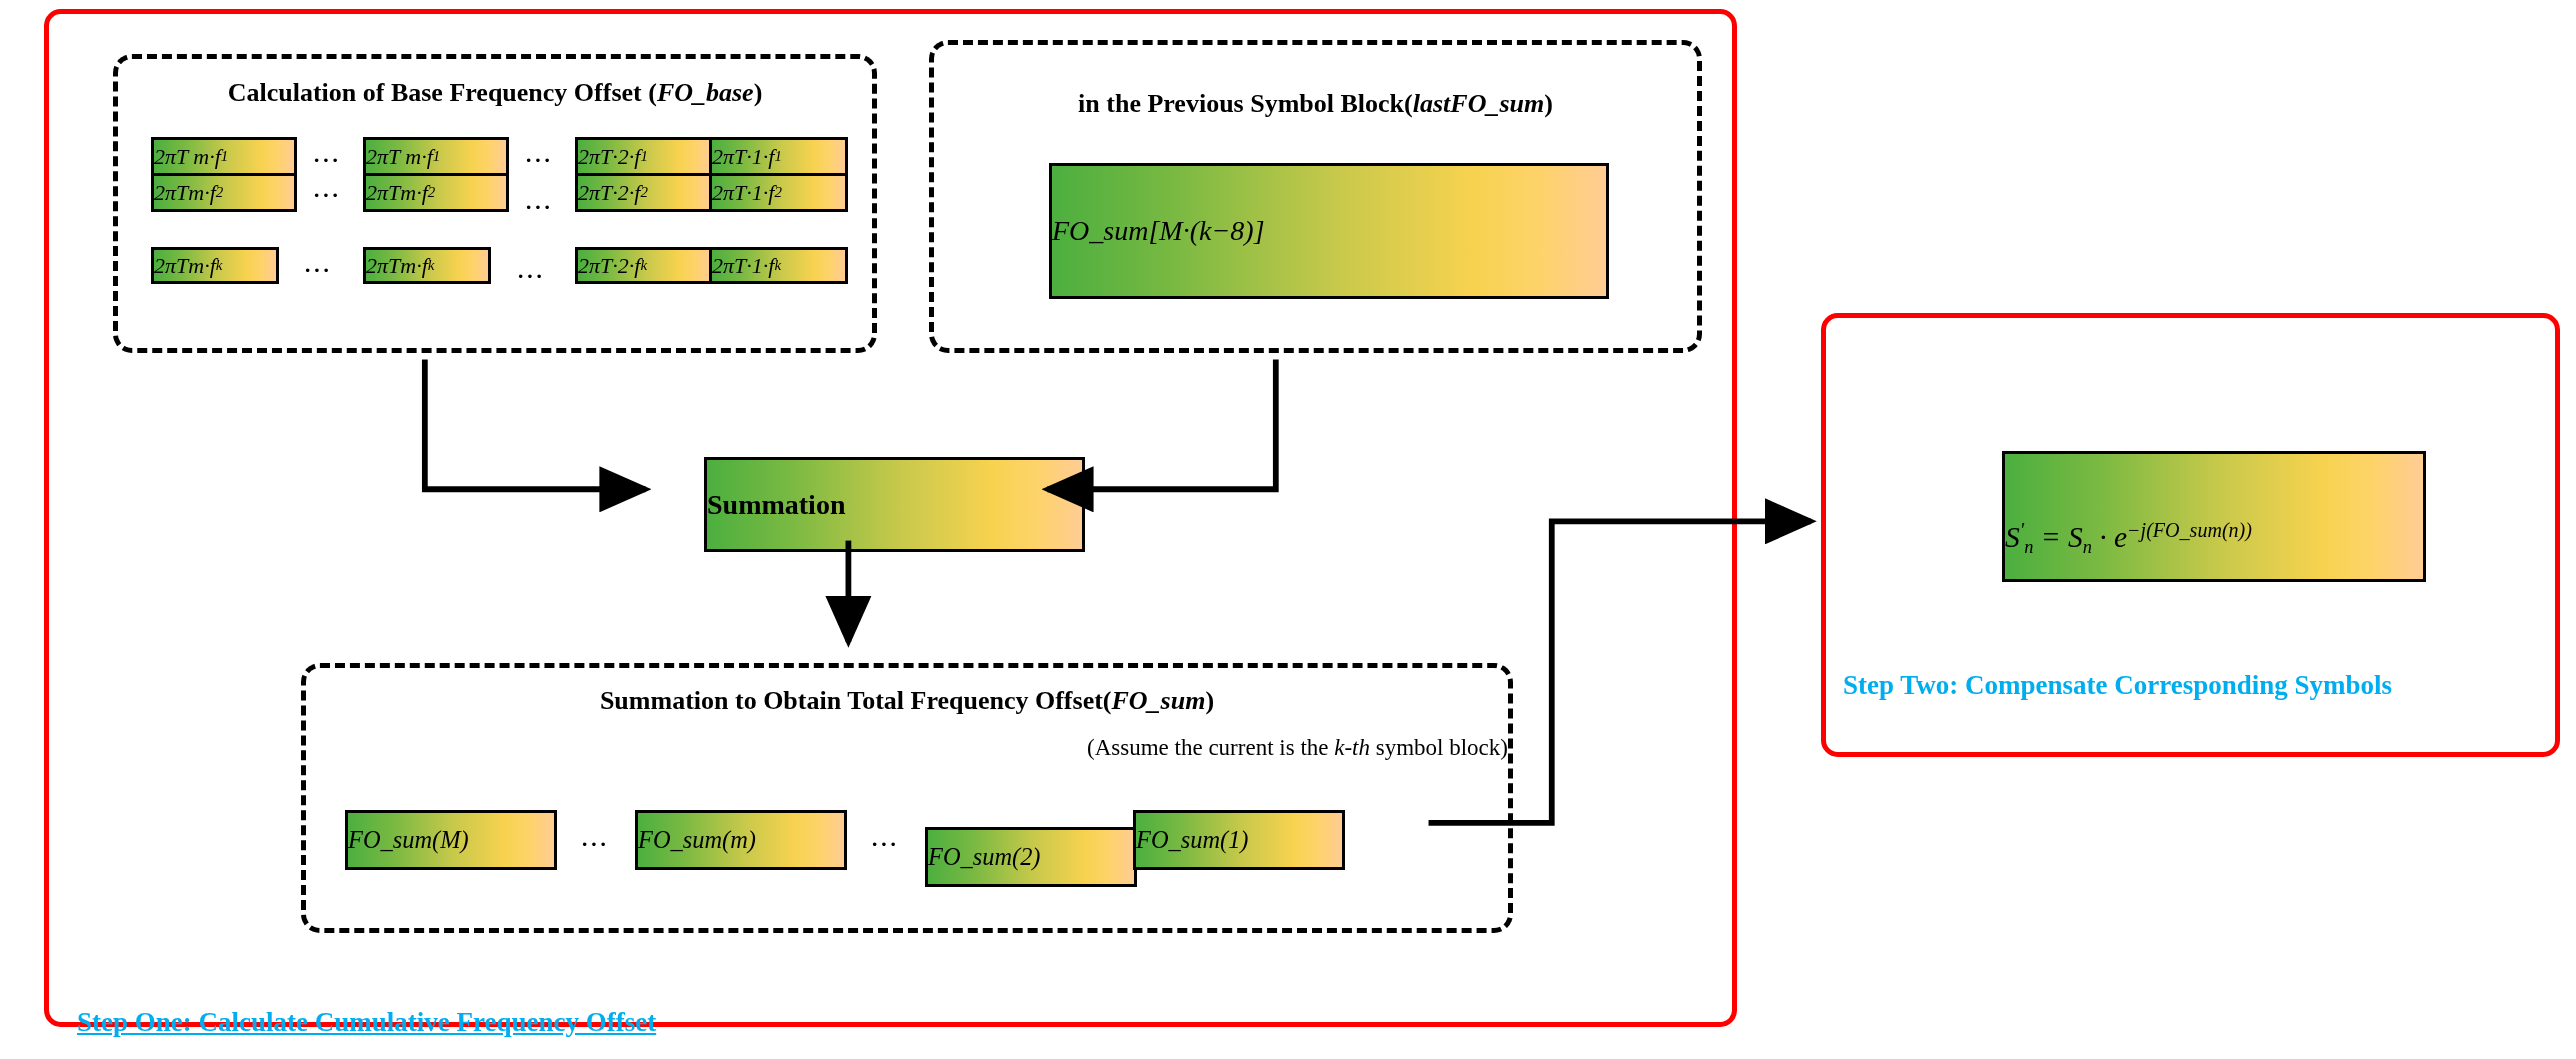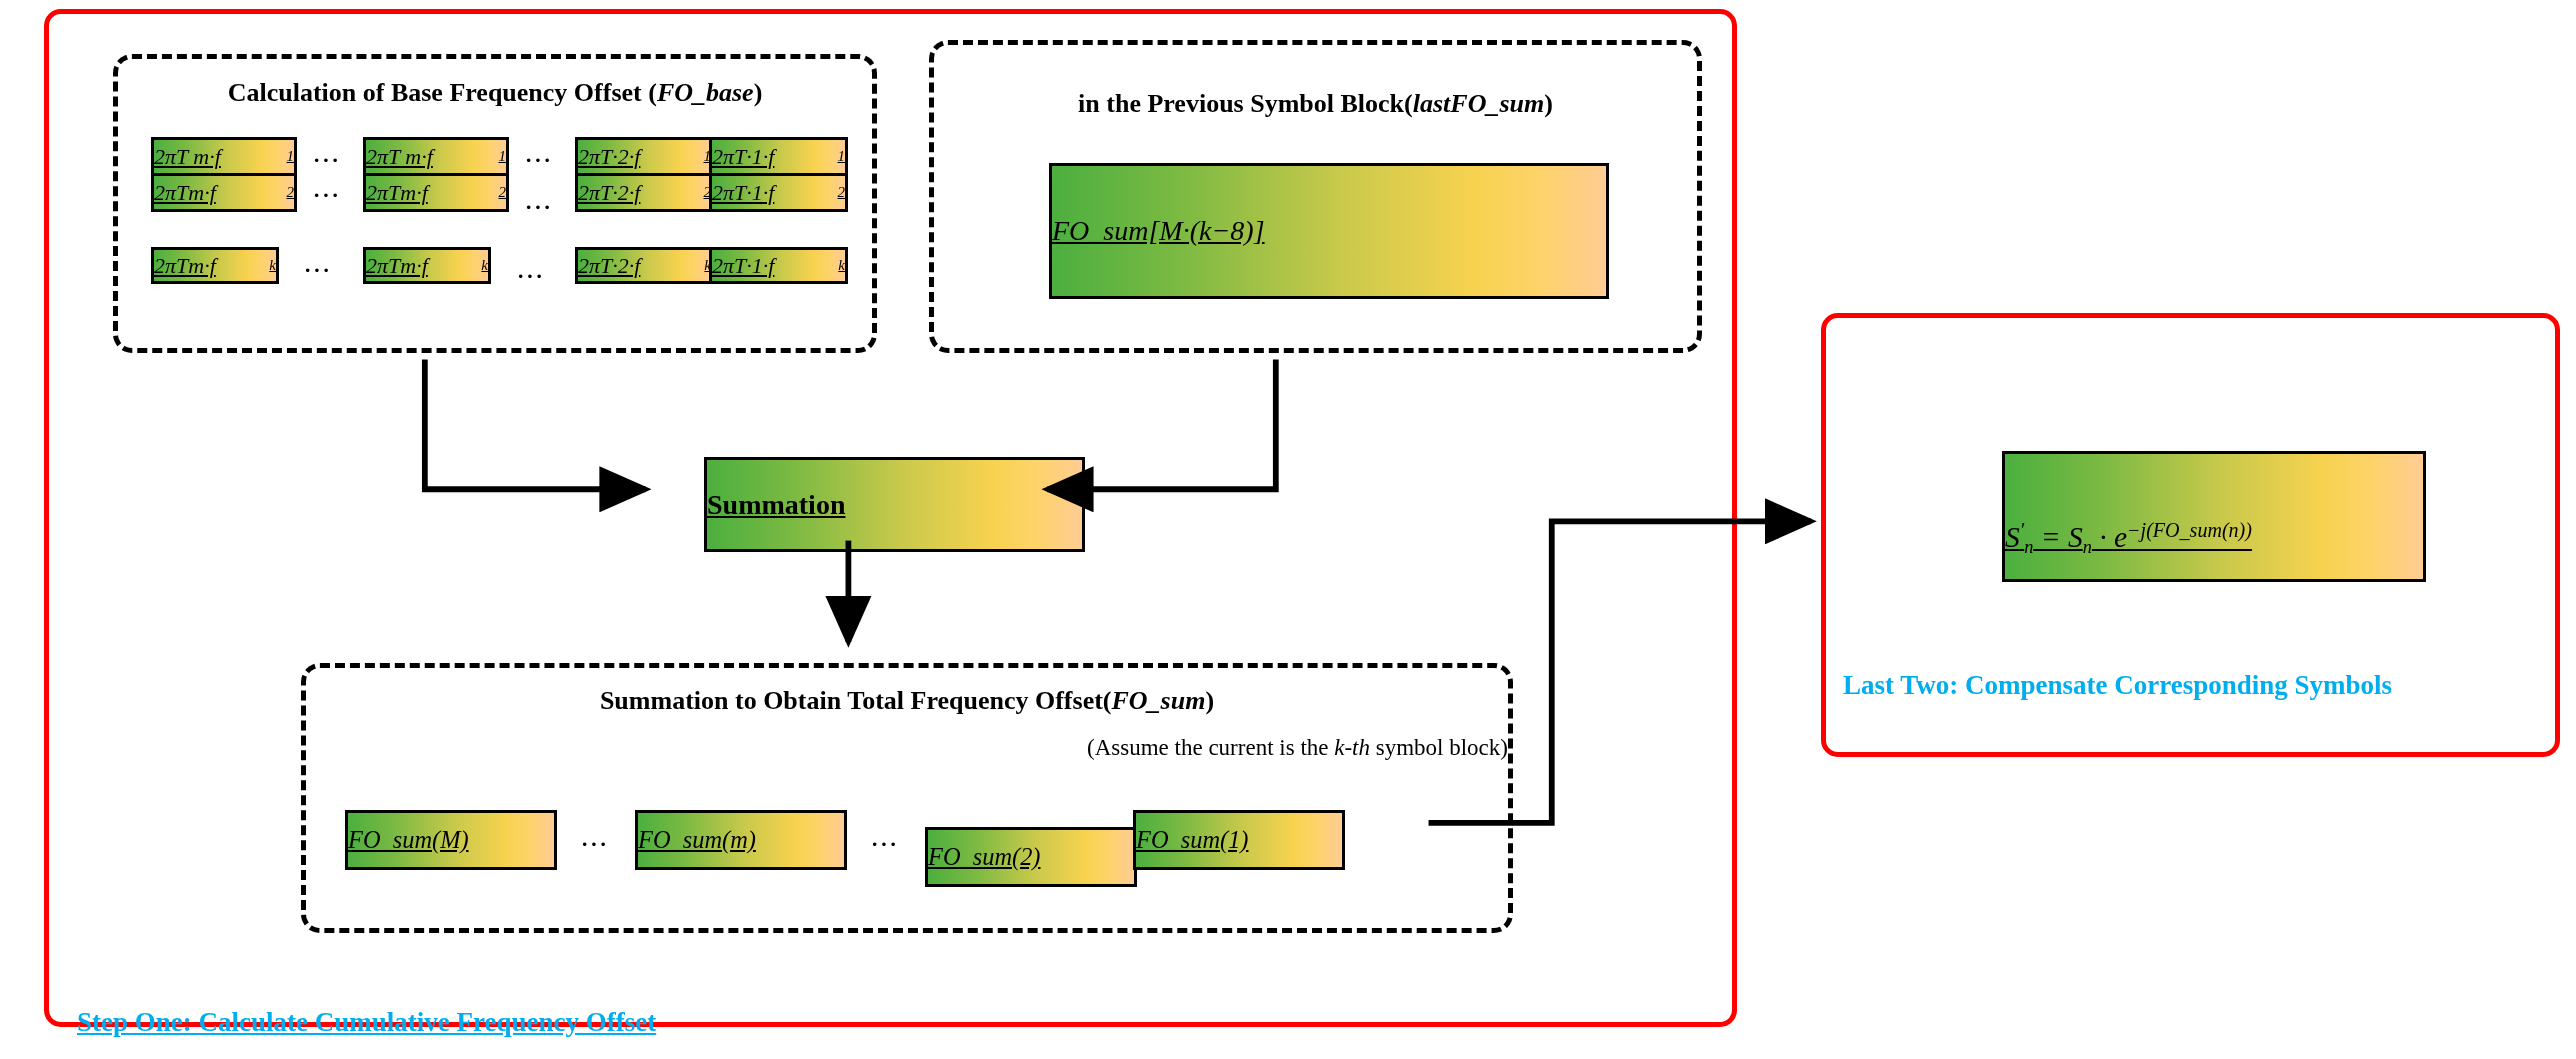--- a/index.html
+++ b/index.html
@@ -34,22 +34,22 @@
   #lastfo-title{top:14px;font-size:26px;}
   #fosum-title{top:18px;font-size:26px;}
   #fosum-subtitle{position:absolute;left:0;right:0;top:67px;text-align:right;font-size:23px;color:#000;}
 
   .it{font-style:italic;}
 
   
   .grad{
     background:linear-gradient(to right,#4CAF3F 0%,#79B942 22%,#C9C94B 52%,#F7D24F 76%,#FDD36A 88%,#FFCC94 100%);
     border:3.9px solid #000;box-sizing:border-box;
-    display:flex;align-items:center;justify-content:space-between;
-    color:#000;font-style:italic;text-decoration:underline;
+    display:flex;align-items:center;justify-content:flex-start;
+    color:#000;font-style:italic;
   }
   .cell{position:absolute;font-size:22px;white-space:nowrap;}
   .cell sub{font-size:0.68em;font-style:italic;vertical-align:-0.28em;}
 
   
   #matrix{position:absolute;left:33px;top:78px;width:700px;height:199px;}
   .mcell{position:absolute;}
   .dots{
     position:absolute;font-size:22px;color:#000;font-weight:bold;letter-spacing:1.9px;
     font-style:normal;line-height:1;
@@ -207,21 +207,21 @@
 
   <div class="step-panel" id="step-two-panel"></div>
 
   <div class="grad" id="compensate-cell">
     <span class="formula">
       <span>S</span><sup>′</sup><sub>n</sub><span> = </span><span>S</span><sub>n</sub><span> · </span><span>e</span><sup>−j(FO_sum(n))</sup>
     </span>
   </div>
 
   <div class="step-caption" id="step-one-caption">Step One: Calculate Cumulative Frequency Offset</div>
-  <div class="step-caption" id="step-two-caption">Last Two: Compensate Corresponding Symbols</div>
+  <div class="step-caption" id="step-two-caption">Step Two: Compensate Corresponding Symbols</div>
 
   <svg id="connectors" viewBox="0 0 4014 1651">
     <defs>
       <marker id="arrowhead" markerWidth="9" markerHeight="8" refX="8" refY="4" orient="auto" markerUnits="strokeWidth">
         <polygon points="0,0 9,4 0,8" fill="#000000"></polygon>
       </marker>
     </defs>
 
     <g>
       <path d="M 662,560 L 662,762 L 1006,762" stroke="#000000" stroke-width="9" fill="none" marker-end="url(#arrowhead)"></path>

